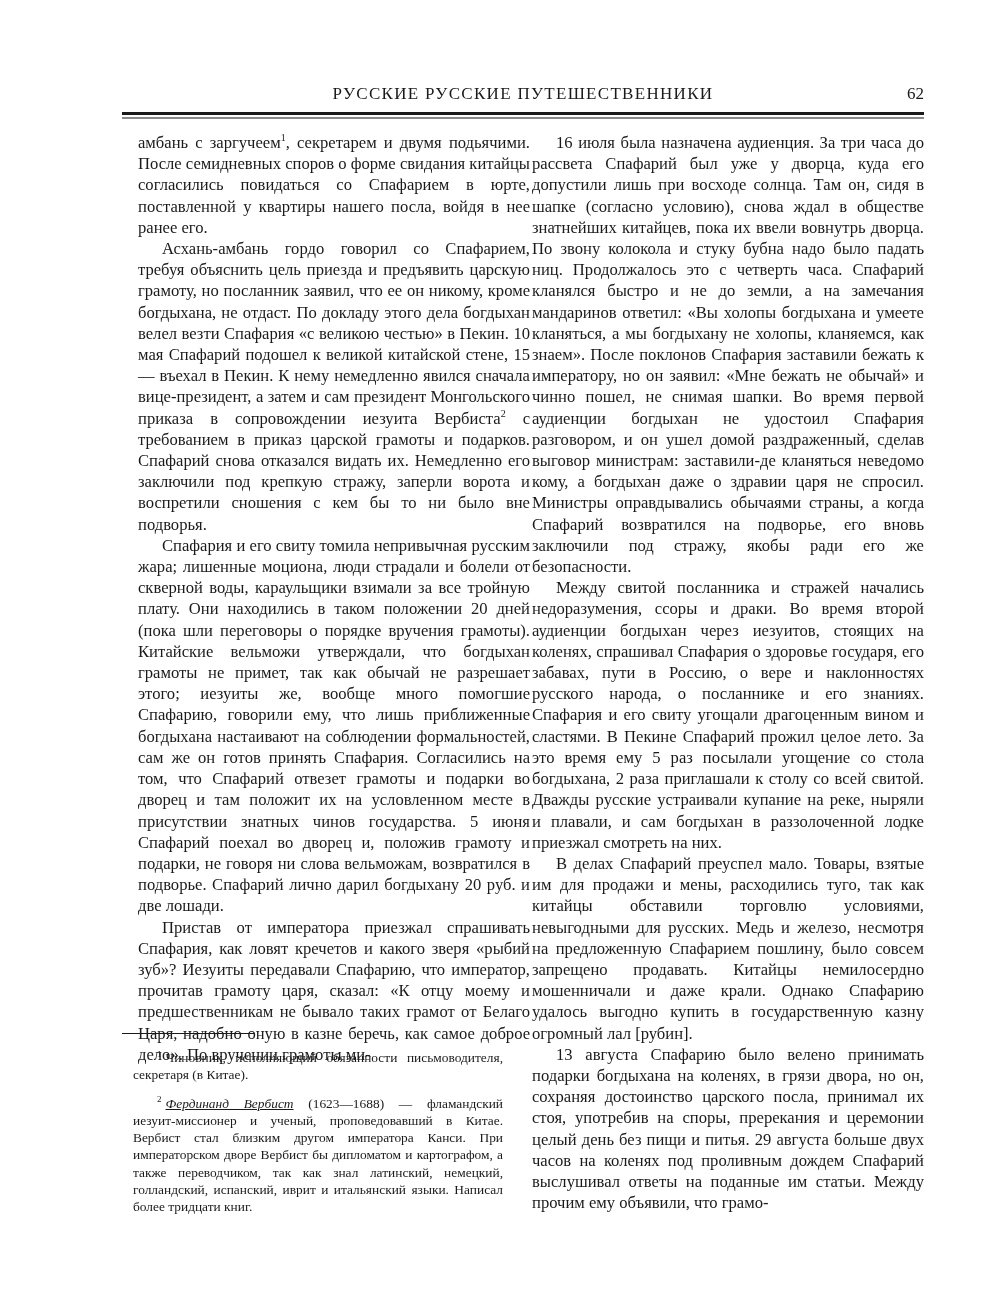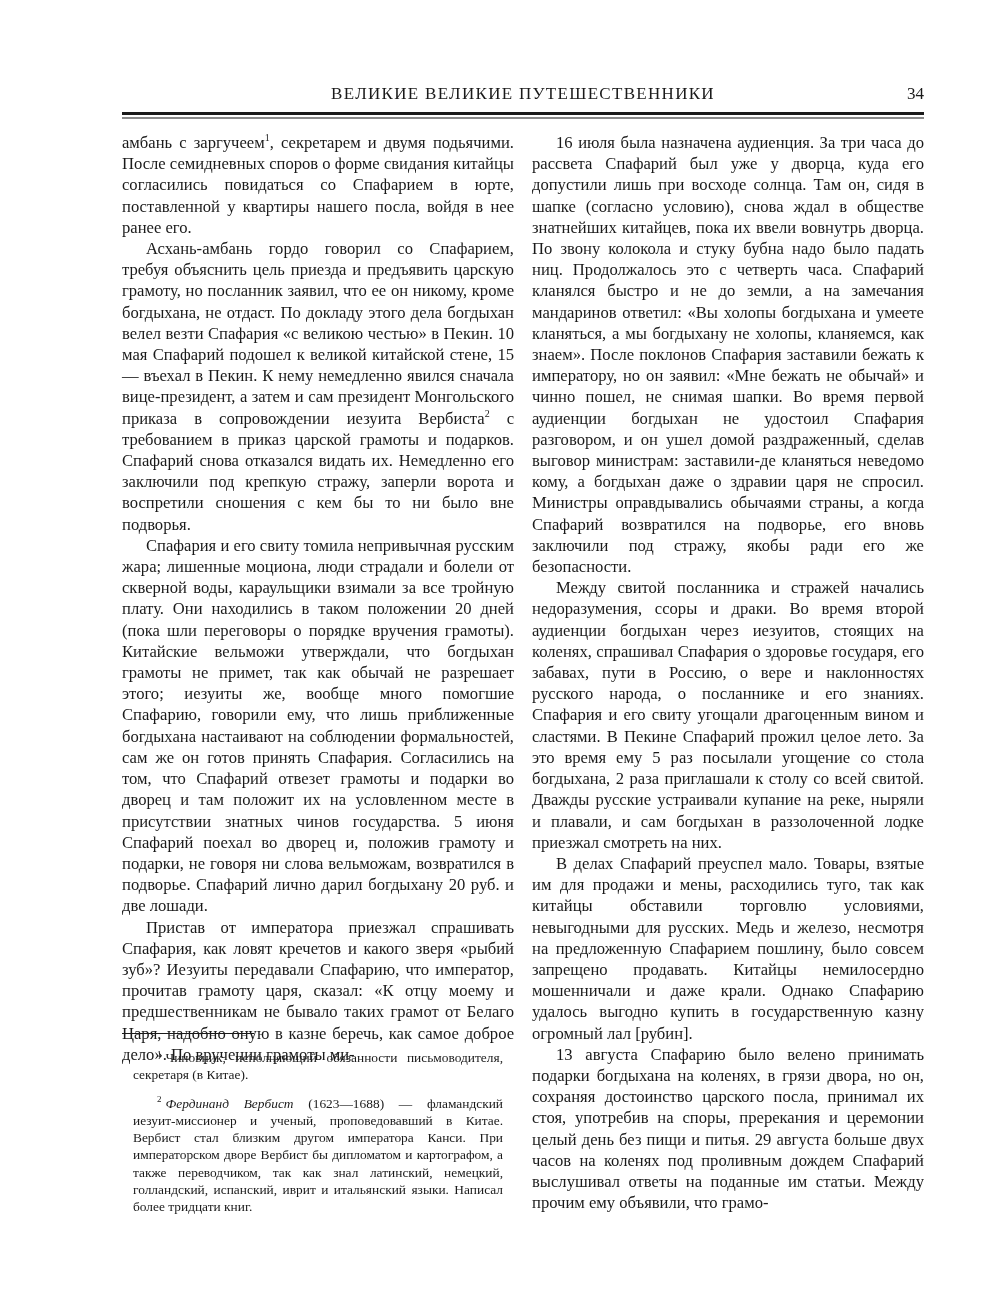--- a/index.html
+++ b/index.html
@@ -22,42 +22,42 @@
     position: absolute; left: 122px; top: 112px; width: 802px; height: 3px; background: #1a1a1a;
   }
   .rule-thin {
     position: absolute; left: 122px; top: 117px; width: 802px; height: 2px; background: #8a8a8a;
   }
   .column {
     position: absolute; top: 132px; width: 392px;
     font-size: 16.6px; line-height: 21.2px; text-align: justify;
     hyphens: manual;
   }
-  .col-left { left: 122px; }
+  .col-left { left: 138px; }
   .col-right { left: 532px; }
   .column p { margin: 0; text-indent: 24px; }
   .column p.cont { text-indent: 0; }
   sup.fn { font-size: 10px; line-height: 0; vertical-align: super; }
   .fn-rule {
     position: absolute; left: 122px; top: 1033px; width: 132px; height: 1px; background: #1a1a1a;
   }
   .footnotes {
     position: absolute; left: 122px; top: 1038px; width: 392px;
     font-size: 13.4px; line-height: 17.3px; text-align: justify;
   }
   .footnotes p { margin: 11px; text-indent: 24px; }
   .footnotes .fn-mark { font-size: 9px; vertical-align: super; line-height: 0; margin-right: 4px; }
-  .footnotes em { font-style: italic; }
+  .footnotes em { font-style: italic; text-decoration: underline; }
 </style>
 </head>
 <body>
 
 <div class="header">
-  <div class="running-title">ВЕЛИКИЕ ВЕЛИКИЕ ПУТЕШЕСТВЕННИКИ</div>
-  <div class="page-number">34</div>
+  <div class="running-title">РУССКИЕ РУССКИЕ ПУТЕШЕСТВЕННИКИ</div>
+  <div class="page-number">62</div>
 </div>
 <div class="rule-thick"></div>
 <div class="rule-thin"></div>
 
 <div class="column col-left">
   <p class="cont"><span>амбань с заргучеем</span><sup class="fn">1</sup><span>, секретарем и двумя подьячими. После семидневных споров о форме свидания китайцы согласились повидаться со Спафарием в юрте, поставленной у квартиры нашего посла, войдя в нее ранее его.</span></p>
   <p><span>Асхань-амбань гордо говорил со Спафарием, требуя объяснить цель приезда и предъявить царскую грамоту, но посланник заявил, что ее он никому, кроме богдыхана, не отдаст. По докладу этого дела богдыхан велел везти Спафария «с великою честью» в Пекин. 10 мая Спафарий подошел к великой китайской стене, 15 — въехал в Пекин. К нему немедленно явился сначала вице-президент, а затем и сам президент Монгольского приказа в сопровождении иезуита Вербиста</span><sup class="fn">2</sup><span> с требованием в приказ царской грамоты и подарков. Спафарий снова отказался видать их. Немедленно его заключили под крепкую стражу, заперли ворота и воспретили сношения с кем бы то ни было вне подворья.</span></p>
   <p>Спафария и его свиту томила непривычная русским жара; лишенные моциона, люди страдали и болели от скверной воды, караульщики взимали за все тройную плату. Они находились в таком положении 20 дней (пока шли переговоры о порядке вручения грамоты). Китайские вельможи утверждали, что богдыхан грамоты не примет, так как обычай не разрешает этого; иезуиты же, вообще много помогшие Спафарию, говорили ему, что лишь приближенные богдыхана настаивают на соблюдении формальностей, сам же он готов принять Спафария. Согласились на том, что Спафарий отвезет грамоты и подарки во дворец и там положит их на условленном месте в присутствии знатных чинов государства. 5 июня Спафарий поехал во дворец и, положив грамоту и подарки, не говоря ни слова вельможам, возвратился в подворье. Спафарий лично дарил богдыхану 20 руб. и две лошади.</p>
   <p>Пристав от императора приезжал спрашивать Спафария, как ловят кречетов и какого зверя «рыбий зуб»? Иезуиты передавали Спафарию, что император, прочитав грамоту царя, сказал: «К отцу моему и предшественникам не бывало таких грамот от Белаго Царя, надобно оную в казне беречь, как самое доброе дело». По вручении грамоты ми-</p>
 </div>

